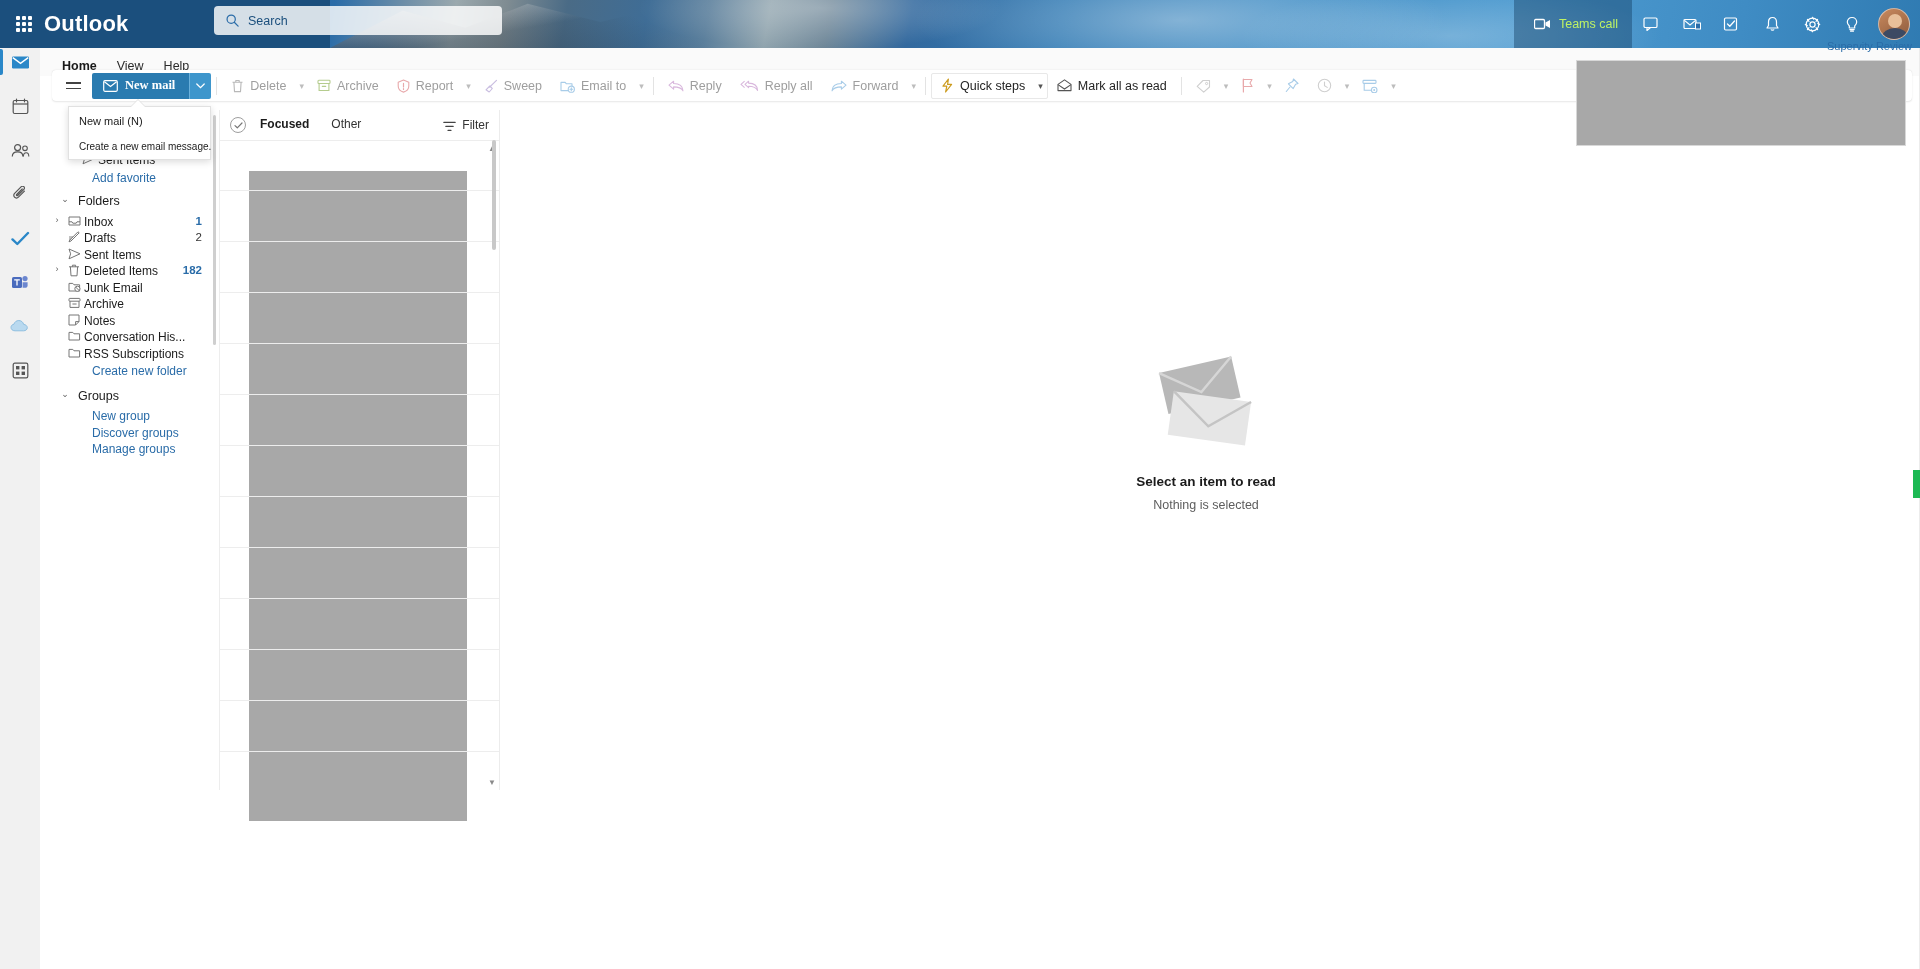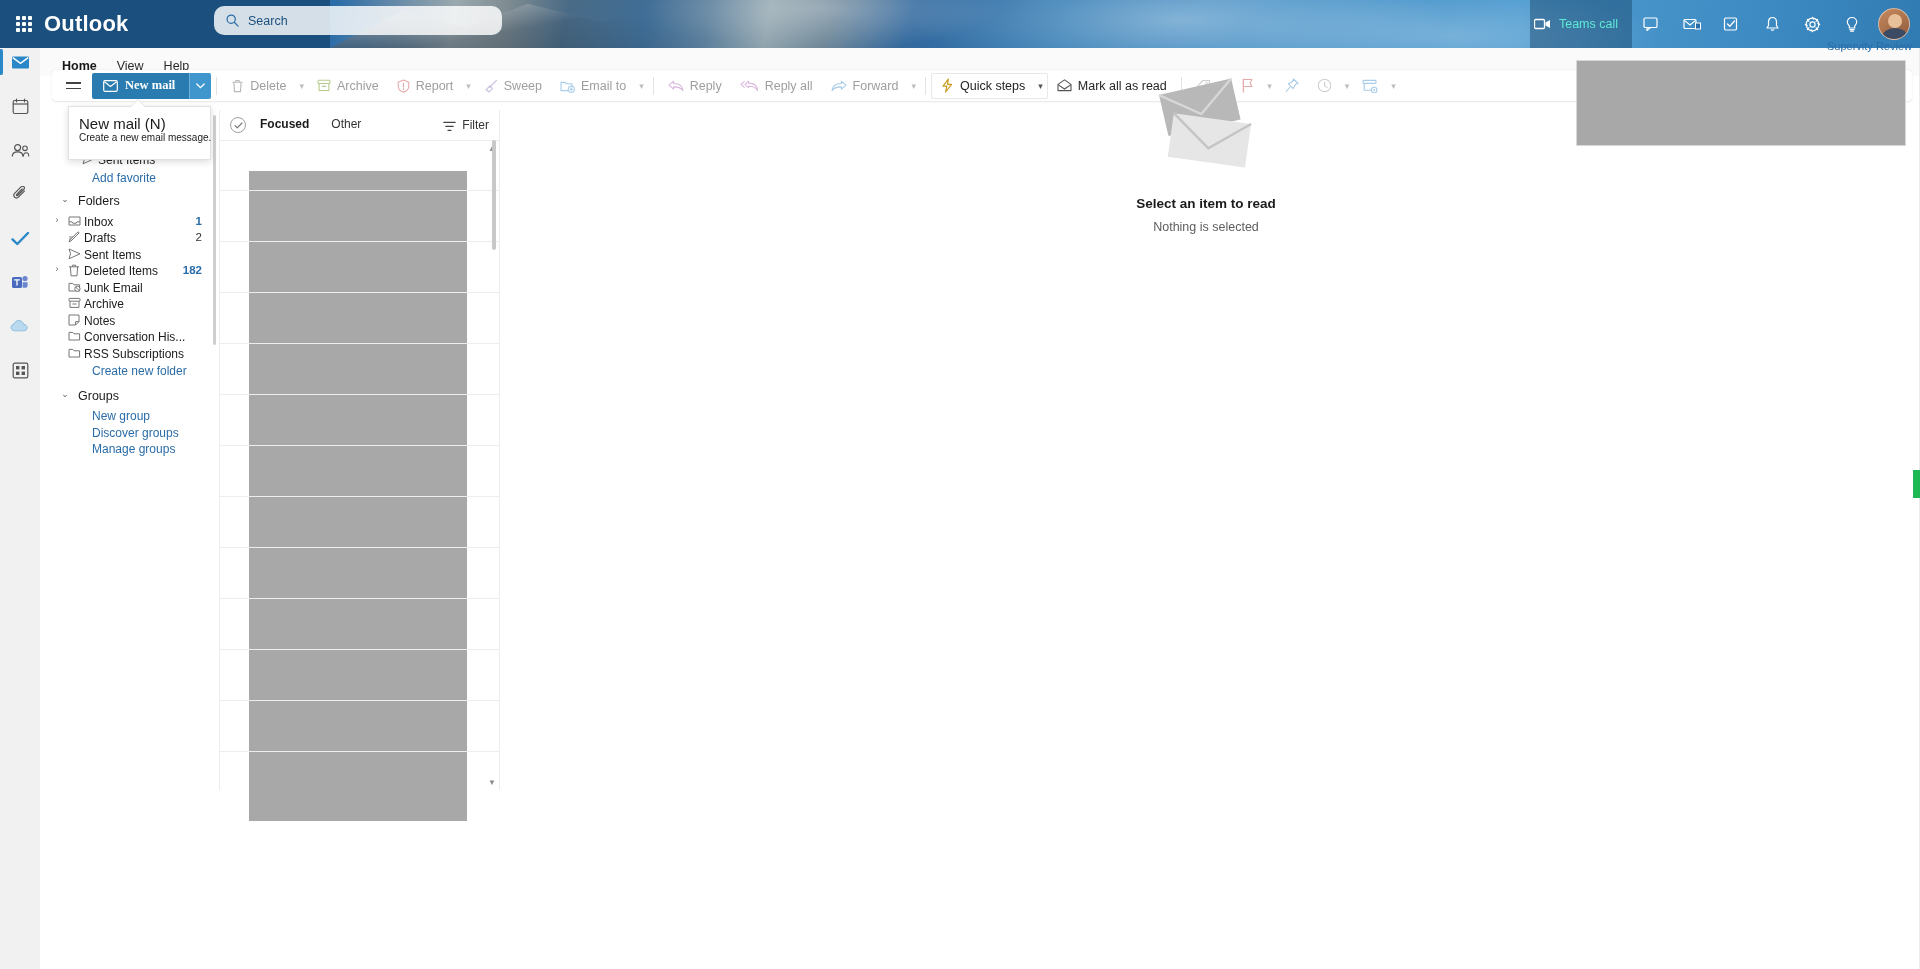--- a/index.html
+++ b/index.html
@@ -59,36 +59,36 @@
     position: absolute; left: 0; top: 0; width: 330px; height: 48px;
     background: #1b4f7d; z-index: 2;
   }
   .searchwrap {
     position: absolute; left: 214px; top: 6px; width: 288px; height: 29px;
     z-index: 6;
   }
   .searchbox {
     width: 100%; height: 100%;
     background: rgba(255,255,255,.82);
-    border: none; border-radius: 10px;
+    border: none; border-radius: 4px;
     display: flex; align-items: center; padding-left: 34px;
     font-size: 12.5px; color: #1b4f7d;
   }
   .search-icon {
     position: absolute; left: 11px; top: 7px; width: 15px; height: 15px;
     z-index: 7;
   }
   .topbar-right {
     position: absolute; right: 0; top: 0; height: 48px;
     display: flex; align-items: center; z-index: 6;
   }
   .teams-call {
     display: flex; align-items: center; gap: 8px;
-    height: 48px; padding: 0 14px 0 4px;
-    color: #5eead4; font-size: 12.5px;
+    height: 48px; padding: 0 14px 0 20px;
+    color: #bef264; font-size: 12.5px;
     background: rgba(20,60,95,.42);
   }
   .tb-icon {
     width: 40px; height: 48px;
     display: flex; align-items: center; justify-content: center;
   }
   .avatar {
     width: 32px; height: 32px; border-radius: 50%;
     background: linear-gradient(150deg,#c98a5e,#8c5a3c);
     margin: 0 10px 0 6px; position: relative; overflow: hidden;
@@ -175,21 +175,21 @@
     background: #fff; border: 1px solid #e1e1e1;
     box-shadow: 0 2px 7px rgba(0,0,0,.14);
     z-index: 60; padding: 8px 10px;
   }
   .tooltip::before {
     content: ""; position: absolute; left: 62px; top: -7px;
     width: 0; height: 0; border-left: 7px solid transparent;
     border-right: 7px solid transparent; border-bottom: 7px solid #fff;
     filter: drop-shadow(0 -1px 0 #e1e1e1);
   }
-  .tt-title { font-size: 15px; color: #1b1b1b; margin-bottom: 0; white-space: nowrap; }
+  .tt-title { font-size: 11px; color: #1b1b1b; margin-bottom: 14px; white-space: nowrap; }
   .tt-desc { font-size: 10px; color: #1b1b1b; white-space: nowrap; }
 
   
   .sidebar {
     position: absolute; top: 110px; left: 44px; width: 172px; height: 680px;
     background: #fff; overflow: hidden; font-size: 12px;
   }
   .sb-row {
     display: flex; align-items: flex-start; height: 16.5px; padding-left: 14px;
     color: #1b1b1b; position: relative; white-space: nowrap;
@@ -251,21 +251,21 @@
   .scroll-arrow {
     position: absolute; right: 2px; width: 10px; height: 12px;
     display: flex; align-items: center; justify-content: center;
     font-size: 8px; color: #8a8a8a;
   }
 
   
   .readpane {
     position: absolute; top: 110px; left: 500px; width: 1412px; height: 680px;
     background: #fff; display: flex; flex-direction: column;
-    align-items: center; justify-content: flex-start;
+    align-items: center; justify-content: center;
   }
   .rp-inner { text-align: center; margin-top: -40px; }
   .rp-art { width: 130px; height: 100px; margin: 0 auto 26px auto; position: relative; }
   .rp-title { font-size: 13.5px; color: #1b1b1b; font-weight: 600; margin-bottom: 9px; }
   .rp-sub { font-size: 12.5px; color: #5d5d5d; }
 
   
   .supervity {
     position: absolute; right: 8px; top: 40px;
     font-size: 11px; color: #2a6ca8; z-index: 30; white-space: nowrap;

